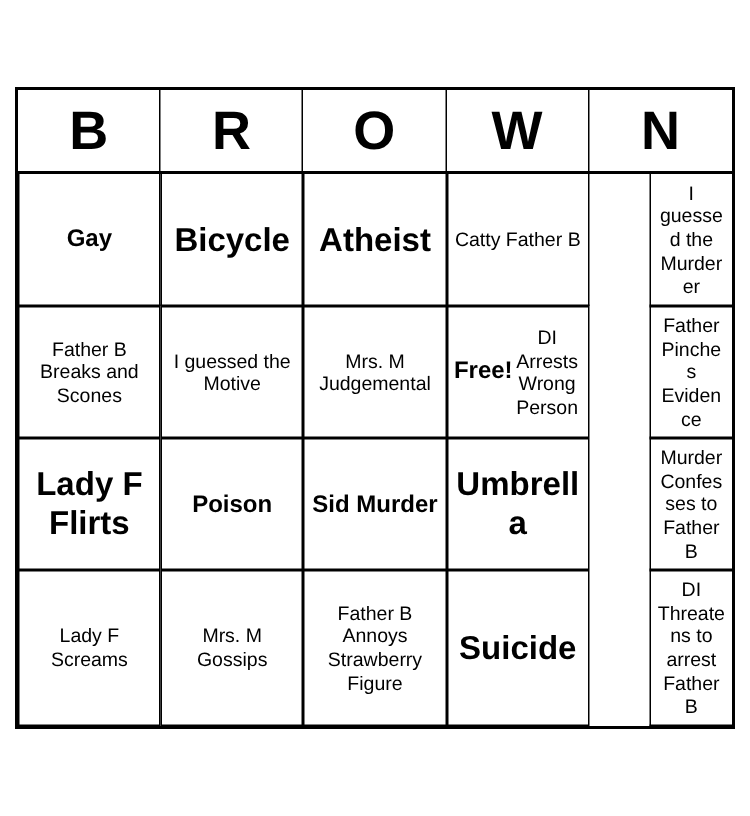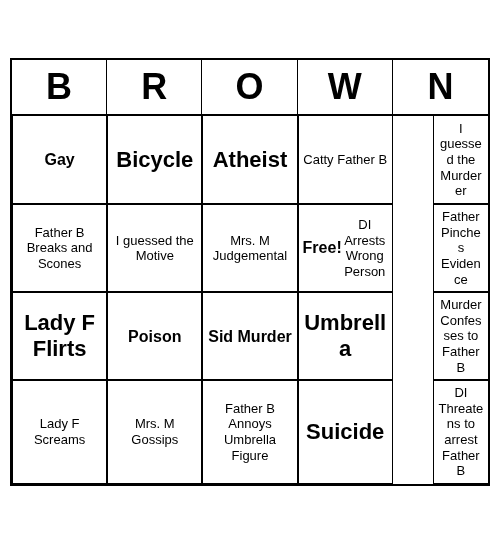--- a/index.html
+++ b/index.html
@@ -132,21 +132,21 @@
       <div class="bingo-cell">
         <span class="cell-text">Murder Confesses to Father B</span>
       </div>
       <div class="bingo-cell">
         <span class="cell-text">Lady F Screams</span>
       </div>
       <div class="bingo-cell">
         <span class="cell-text">Mrs. M Gossips</span>
       </div>
       <div class="bingo-cell">
-        <span class="cell-text">Father B Annoys Umbrella Figure</span>
+        <span class="cell-text">Father B Annoys Strawberry Figure</span>
       </div>
       <div class="bingo-cell">
         <span class="cell-text medium">Suicide</span>
       </div>
       <div class="bingo-cell">
         <span class="cell-text">DI Threatens to arrest Father B</span>
       </div>
     </div>
 </div>
 

